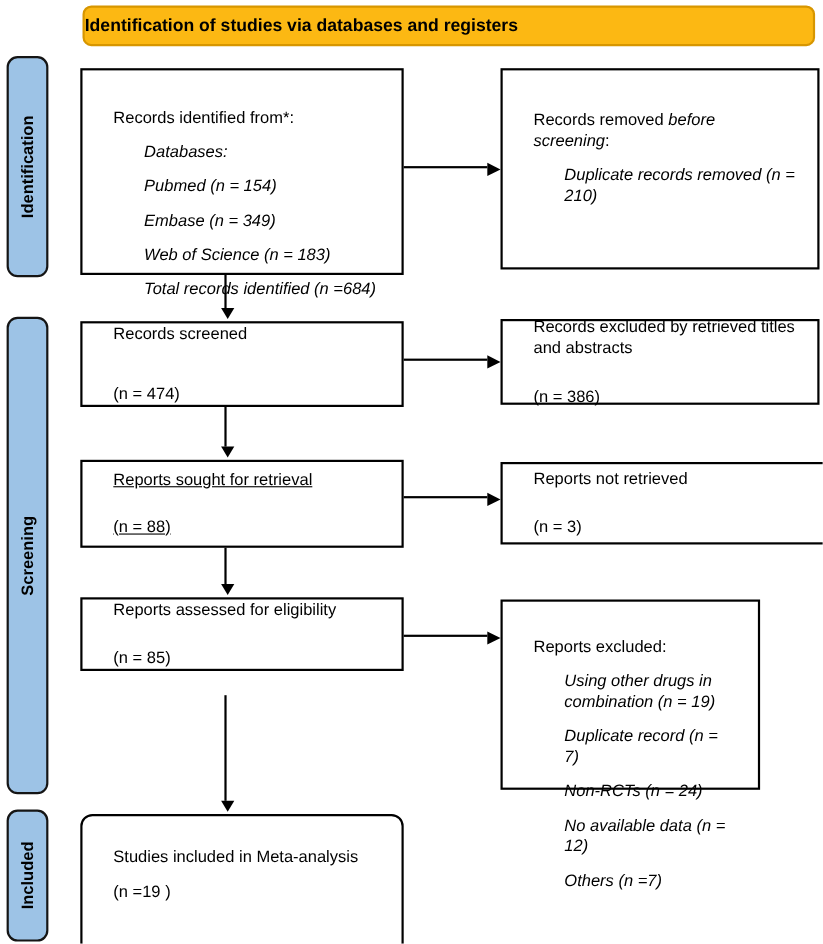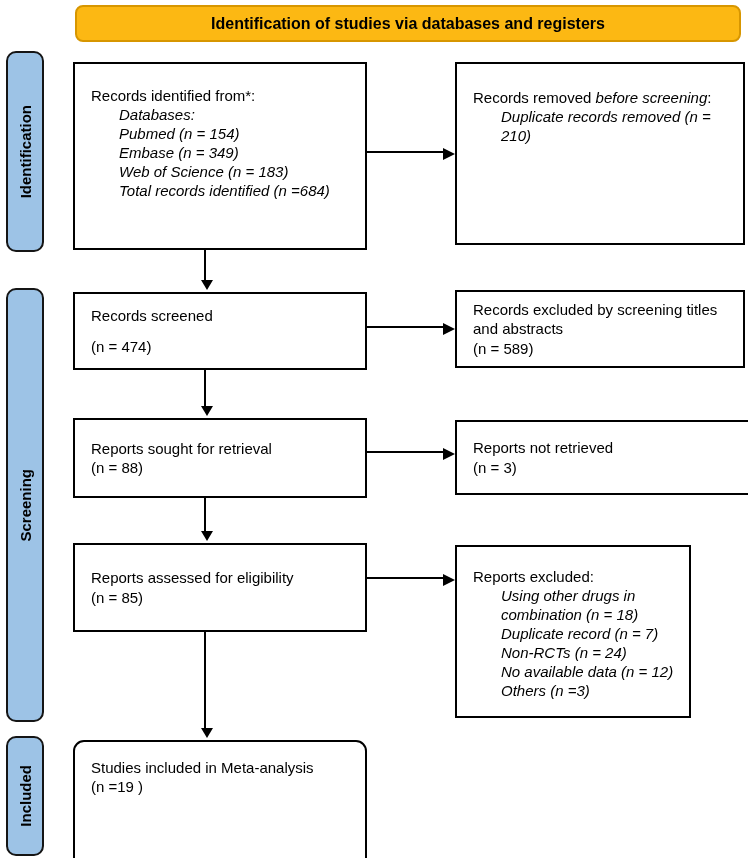--- a/index.html
+++ b/index.html
@@ -18,21 +18,21 @@
     font-family:"Liberation Sans", sans-serif;
     color:var(--text);
     overflow:hidden;
   }
   .banner{
     position:absolute;left:75px;top:5px;width:666px;height:37px;
     box-sizing:border-box;
     background:var(--banner-bg);
     border:2px solid var(--banner-border);
     border-radius:8px;
-    display:flex;align-items:center;justify-content:center;
+    display:flex;align-items:center;
     font-weight:bold;font-size:16px;
   }
   .sidebar{
     position:absolute;left:6px;width:38px;
     box-sizing:border-box;
     background:var(--sidebar-bg);
     border:2px solid var(--sidebar-border);
     border-radius:10px;
     display:flex;align-items:center;justify-content:center;
   }
@@ -44,21 +44,21 @@
   }
   .box{
     position:absolute;
     box-sizing:border-box;
     background:#ffffff;
     border:2px solid var(--box-border);
     font-size:15px;line-height:1.27;
     padding:6px 8px 6px 16px;
   }
   .box.center{display:flex;flex-direction:column;justify-content:center;}
-  .line{margin:0;}
+  .line{margin:12px;}
   .line.indent{padding-left:28px;font-style:italic;}
   .arrow-h{
     position:absolute;height:0;border-top:2px solid #000;
   }
   .arrow-h::after{
     content:"";position:absolute;right:-12px;top:-5px;
     width:0;height:0;
     border-left:12px solid #000;
     border-top:6px solid transparent;
     border-bottom:6px solid transparent;
@@ -72,23 +72,23 @@
     border-top:10px solid #000;
     border-left:6px solid transparent;
     border-right:6px solid transparent;
   }
   .it{font-style:italic;}
   
   #box-records-identified{left:73px;top:62px;width:294px;height:188px;padding-top:22px;}
   #box-records-removed{left:455px;top:62px;width:290px;height:183px;padding-top:24px;}
   #box-records-screened{left:73px;top:292px;width:294px;height:78px;gap:12px;}
   #box-records-excluded{left:455px;top:290px;width:290px;height:78px;}
-  #box-reports-sought{left:73px;top:418px;width:294px;height:80px;}
+  #box-reports-sought{left:73px;top:418px;width:294px;height:80px;text-decoration:underline;}
   #box-reports-not-retrieved{left:455px;top:420px;width:333px;height:75px;justify-content:center;}
-  #box-reports-assessed{left:73px;top:543px;width:294px;height:89px;}
+  #box-reports-assessed{left:73px;top:543px;width:294px;height:67px;}
   #box-reports-excluded{left:455px;top:545px;width:236px;height:173px;padding-top:20px;}
   #box-studies-included{left:73px;top:740px;width:294px;height:128px;padding-top:16px;border-radius:11px;}
   #sidebar-identification{top:51px;height:201px;}
   #sidebar-screening{top:288px;height:434px;}
   #sidebar-included{top:736px;height:120px;}
   #arrow-h1{left:367px;top:151px;width:76px;}
   #arrow-h2{left:367px;top:326px;width:76px;}
   #arrow-h3{left:367px;top:451px;width:76px;}
   #arrow-h4{left:367px;top:577px;width:76px;}
   #arrow-v1{left:204px;top:250px;height:30px;}
@@ -128,46 +128,46 @@
     <div class="line"><span>Records removed </span><span class="it">before screening</span><span>:</span></div>
     <div class="line indent">Duplicate records removed (n = 210)</div>
   </div>
 
   <div class="box center" id="box-records-screened">
     <div class="line">Records screened</div>
     <div class="line">(n = 474)</div>
   </div>
 
   <div class="box center" id="box-records-excluded">
-    <div class="line">Records excluded by screening titles and abstracts</div>
-    <div class="line">(n = 589)</div>
+    <div class="line">Records excluded by retrieved titles and abstracts</div>
+    <div class="line">(n = 386)</div>
   </div>
 
   <div class="box center" id="box-reports-sought">
     <div class="line">Reports sought for retrieval</div>
     <div class="line">(n = 88)</div>
   </div>
 
   <div class="box center" id="box-reports-not-retrieved">
     <div class="line">Reports not retrieved</div>
     <div class="line">(n = 3)</div>
   </div>
 
   <div class="box center" id="box-reports-assessed">
     <div class="line">Reports assessed for eligibility</div>
     <div class="line">(n = 85)</div>
   </div>
 
   <div class="box" id="box-reports-excluded">
     <div class="line">Reports excluded:</div>
-    <div class="line indent">Using other drugs in combination (n = 18)</div>
+    <div class="line indent">Using other drugs in combination (n = 19)</div>
     <div class="line indent">Duplicate record (n = 7)</div>
     <div class="line indent">Non-RCTs (n = 24)</div>
     <div class="line indent">No available data (n = 12)</div>
-    <div class="line indent">Others (n =3)</div>
+    <div class="line indent">Others (n =7)</div>
   </div>
 
   <div class="box" id="box-studies-included">
     <div class="line">Studies included in Meta-analysis</div>
     <div class="line">(n =19 )</div>
   </div>
 
   <div class="arrow-h" id="arrow-h1"></div>
   <div class="arrow-h" id="arrow-h2"></div>
   <div class="arrow-h" id="arrow-h3"></div>

